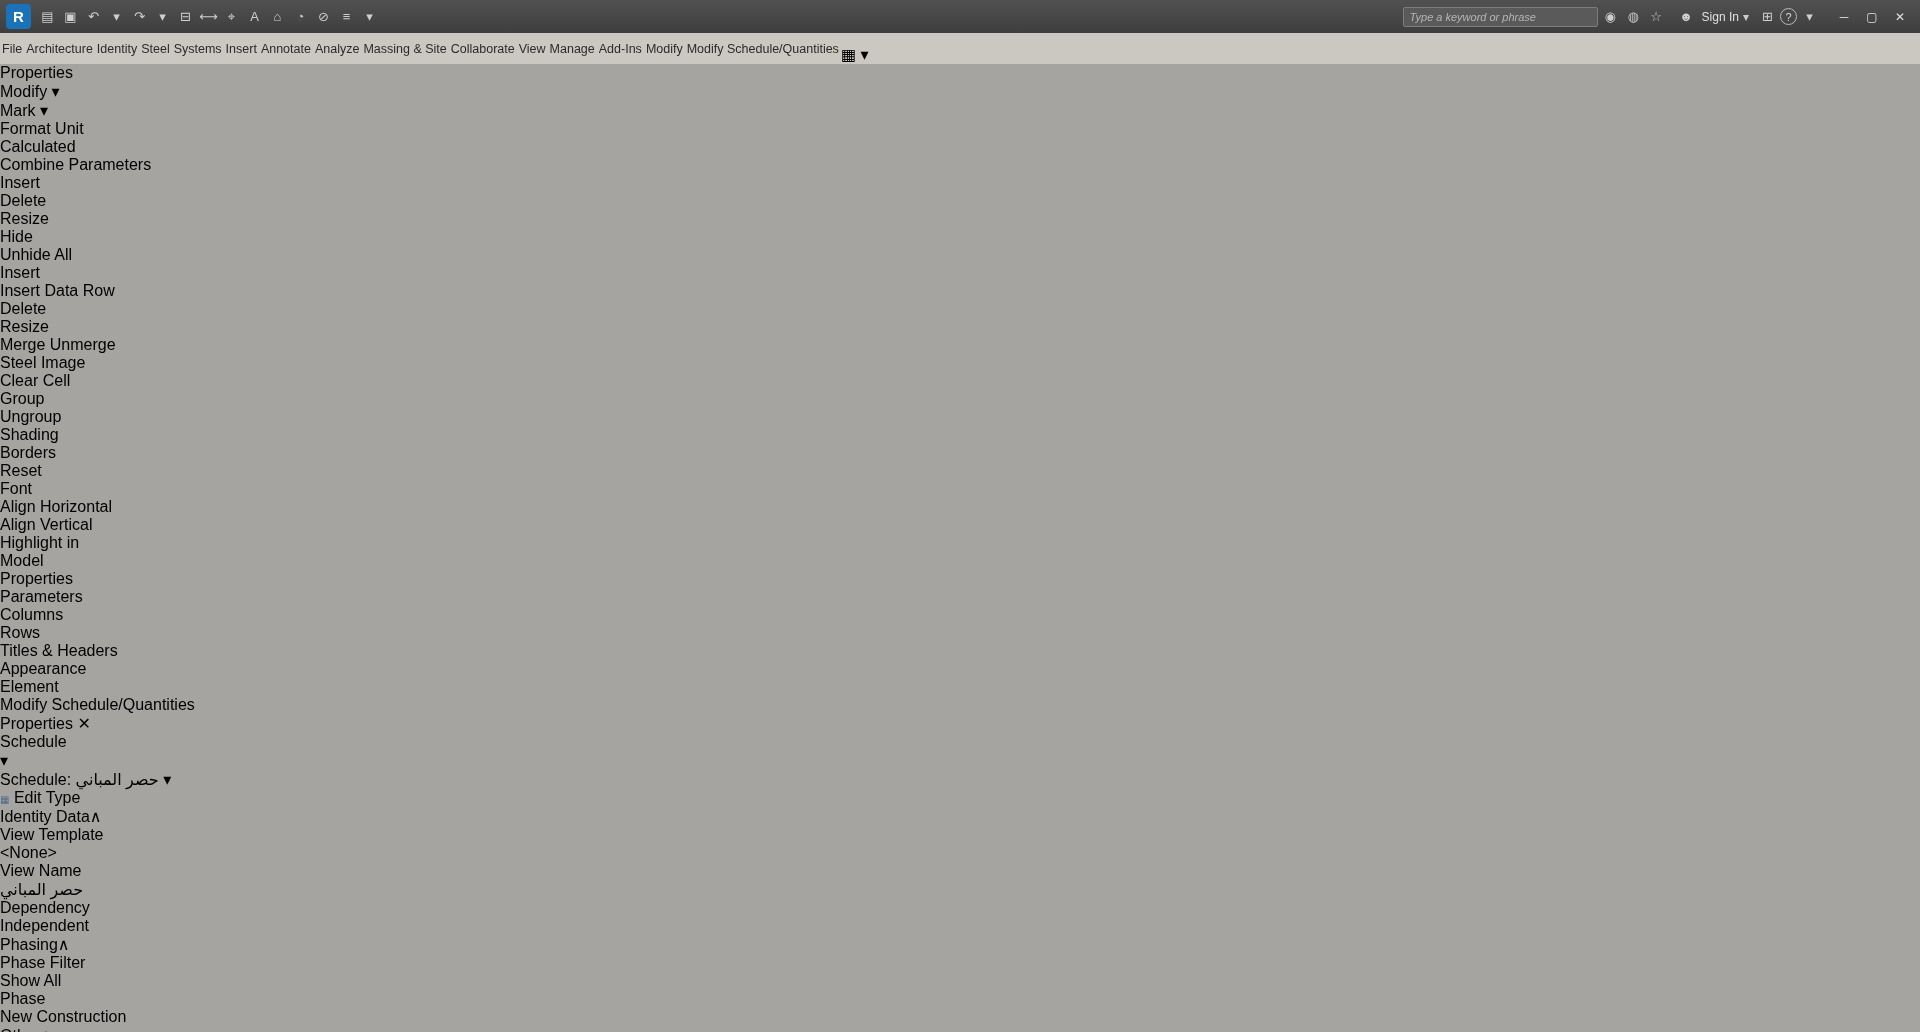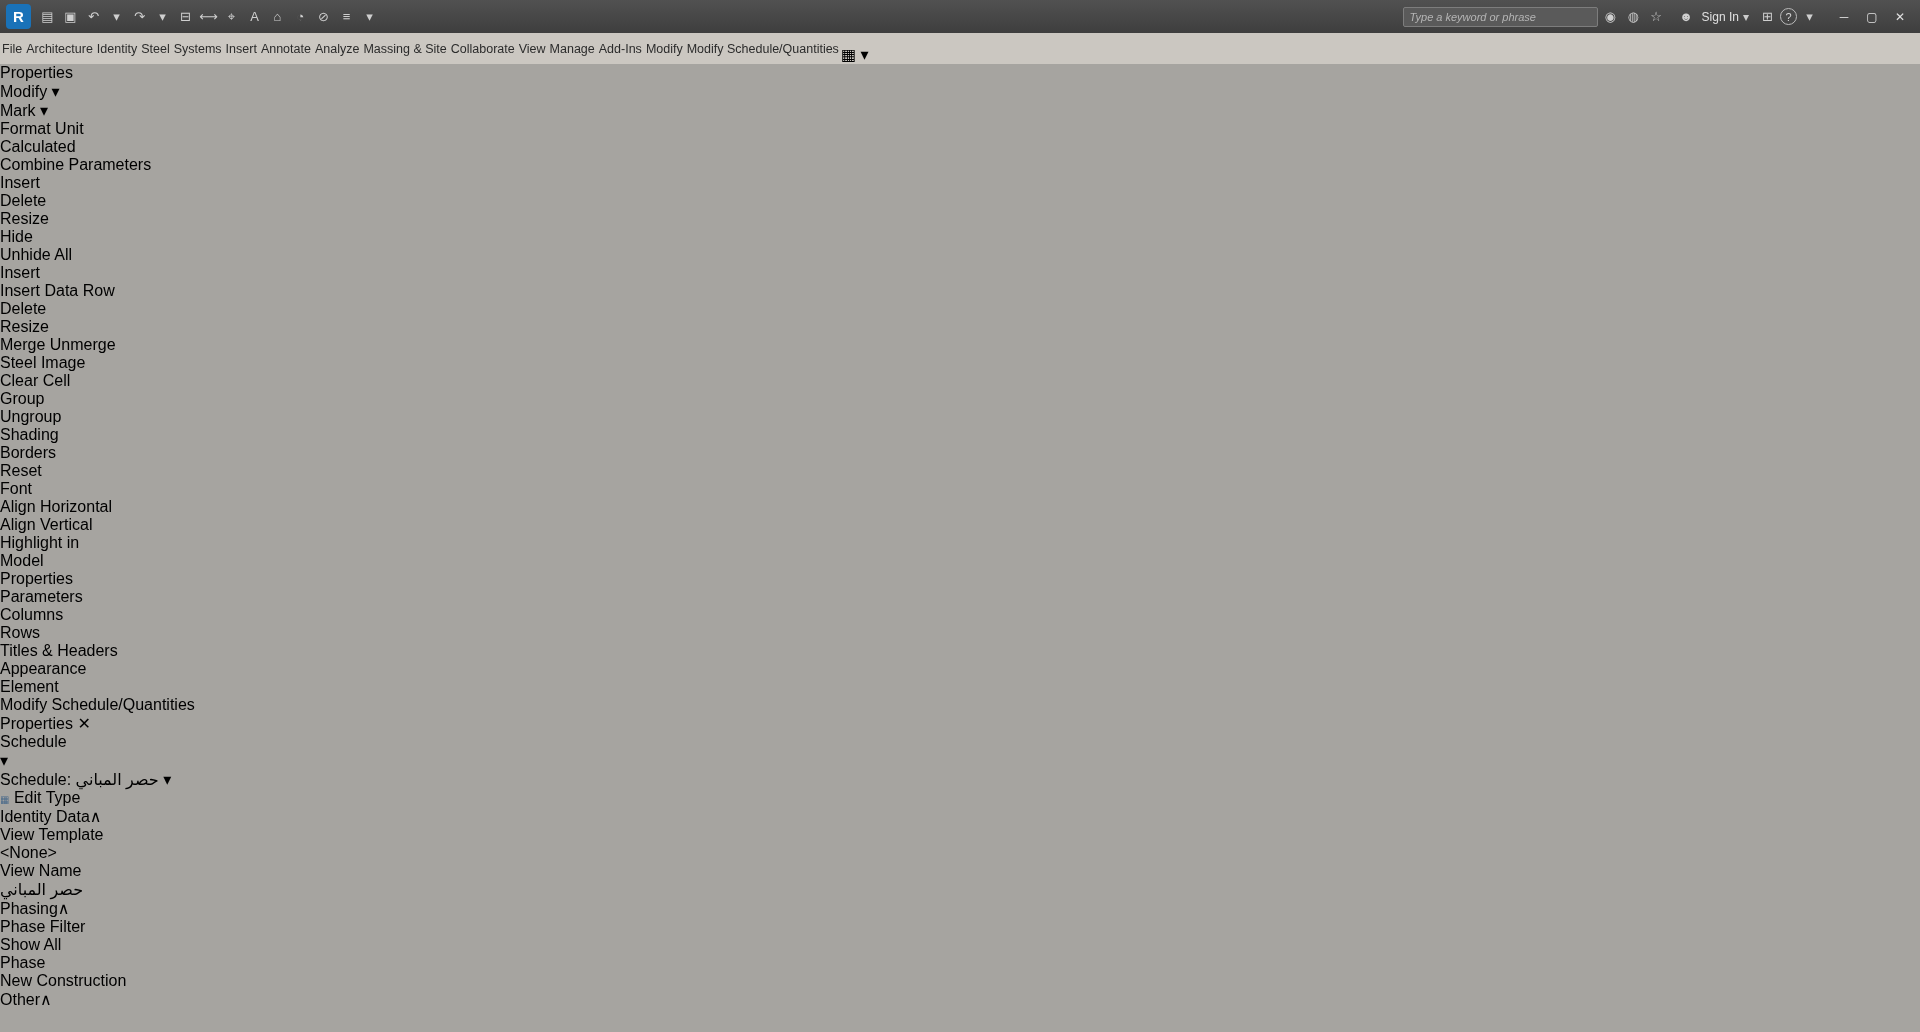--- a/index.html
+++ b/index.html
@@ -350,20 +350,24 @@
         <div class="prow">
           <div class="plabel">View Template</div>
           <div class="pvalue">
             <div class="btnval">&lt;None&gt;</div>
           </div>
         </div>
         <div class="prow">
           <div class="plabel">View Name</div>
           <div class="pvalue">حصر المباني</div>
         </div>
+        <div class="prow">
+          <div class="plabel">Dependency</div>
+          <div class="pvalue dim">Independent</div>
+        </div>
         <div class="psec"><span>Phasing</span><span class="chev">∧</span></div>
         <div class="prow">
           <div class="plabel">Phase Filter</div>
           <div class="pvalue">Show All</div>
         </div>
         <div class="prow">
           <div class="plabel">Phase</div>
           <div class="pvalue">New Construction</div>
         </div>
         <div class="psec"><span>Other</span><span class="chev">∧</span></div>

